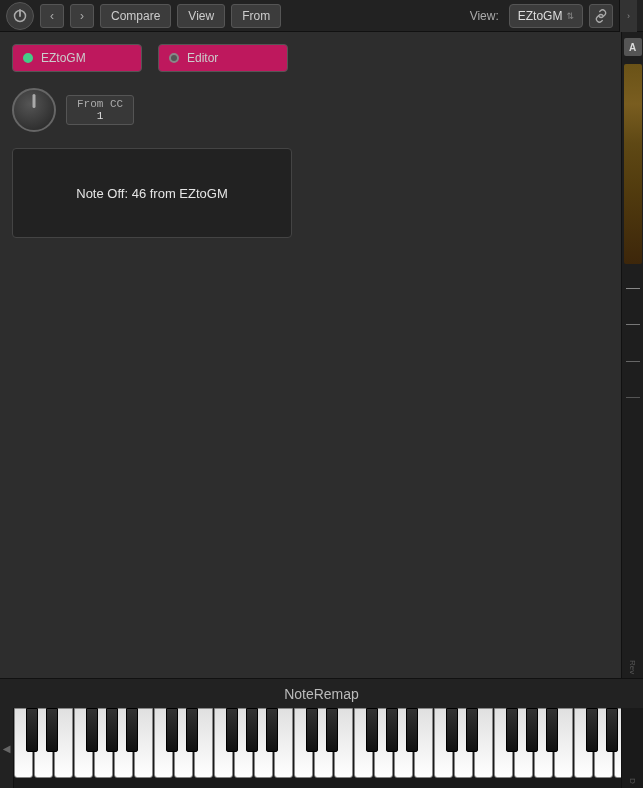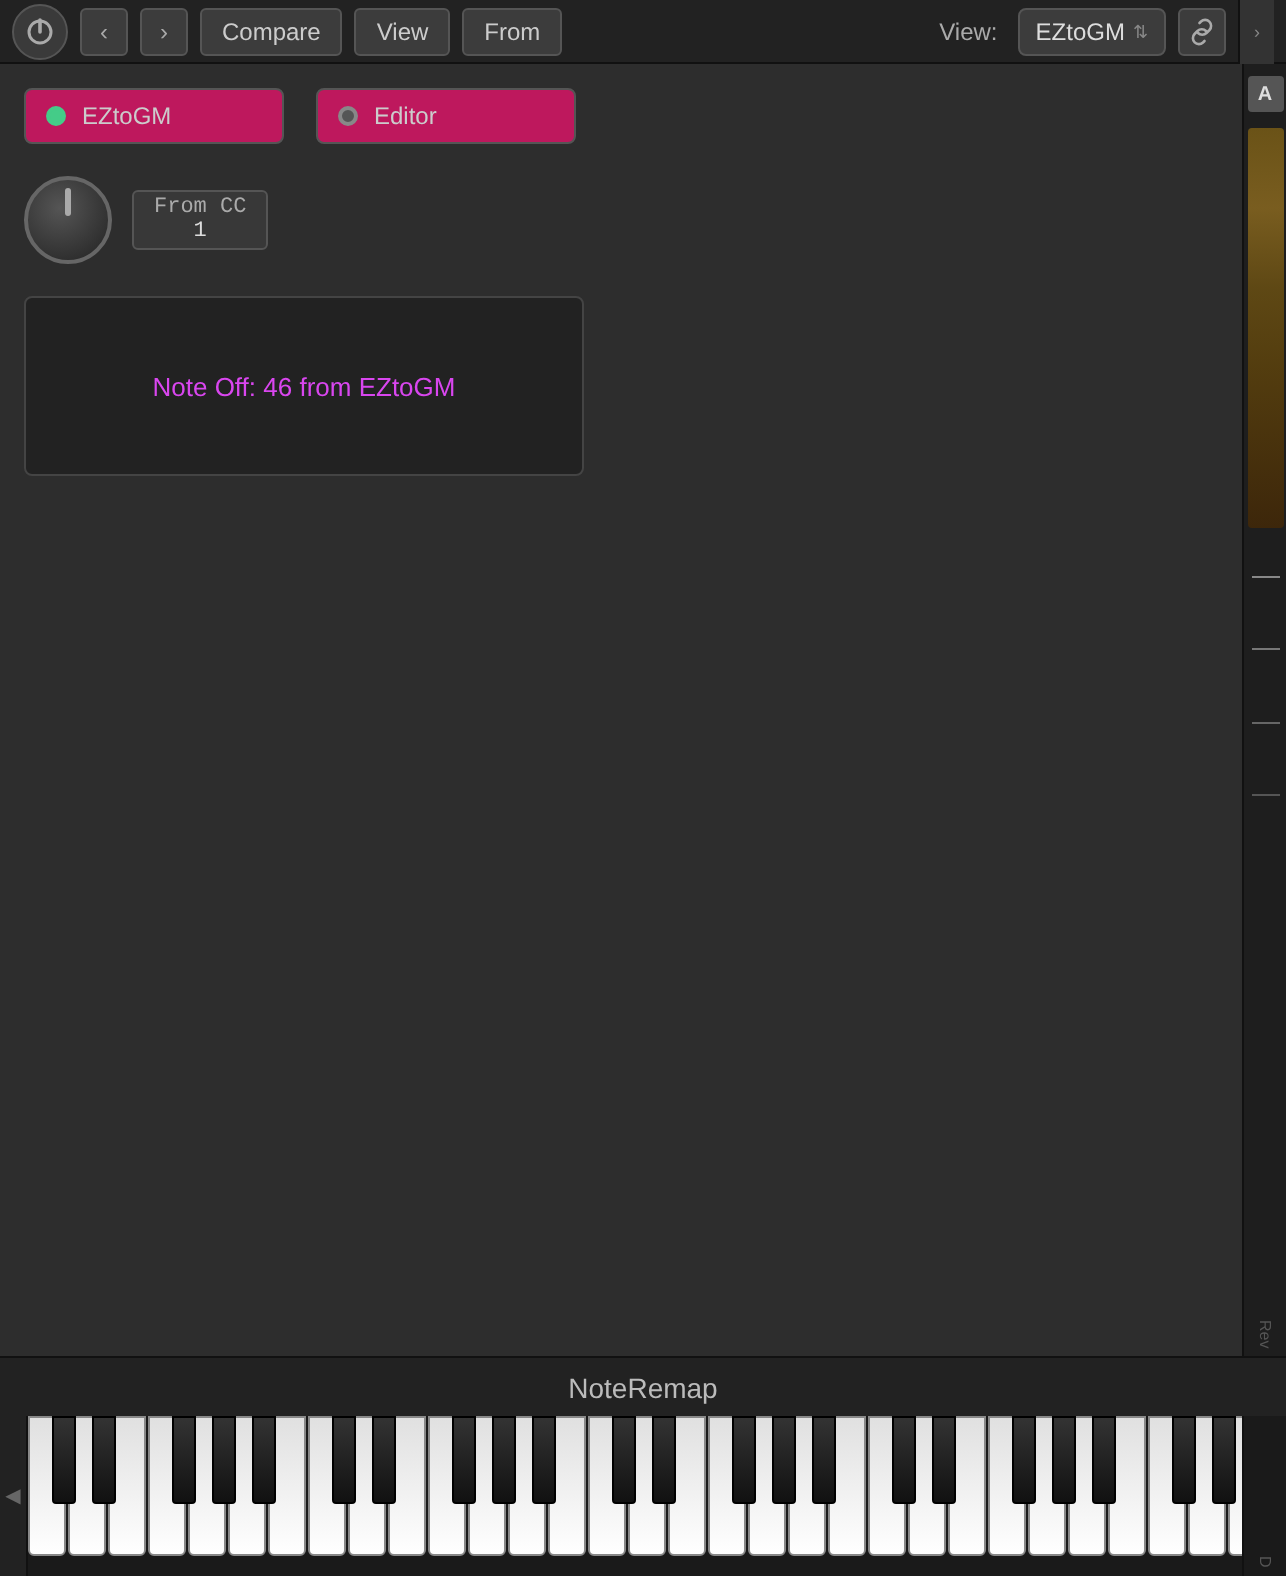--- a/index.html
+++ b/index.html
@@ -278,21 +278,21 @@
       display: flex;
       align-items: center;
       justify-content: center;
       width: 280px;
       height: 90px;
       margin-bottom: 12px;
     }
 
     .info-text {
       font-size: 13px;
-      color: #d946ef;
+      color: #e5e5e5;
       text-align: center;
     }
 
     
     .piano-label-bar {
       height: 30px;
       background: #222;
       border-top: 1px solid #111;
       display: flex;
       align-items: center;

